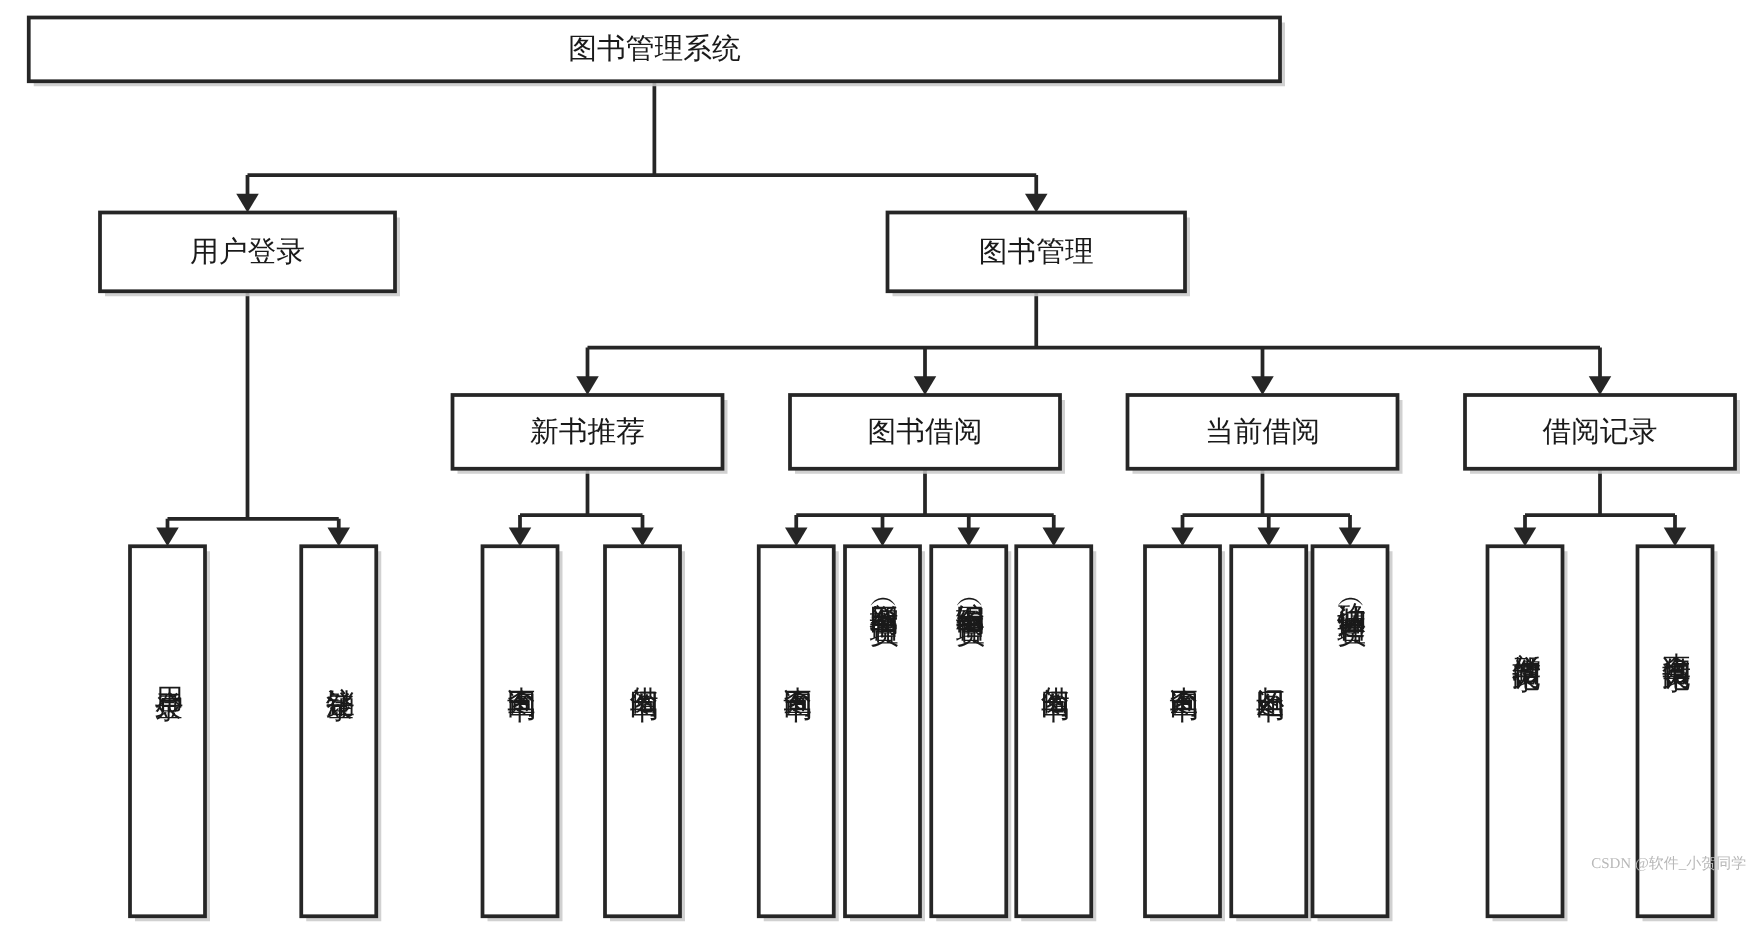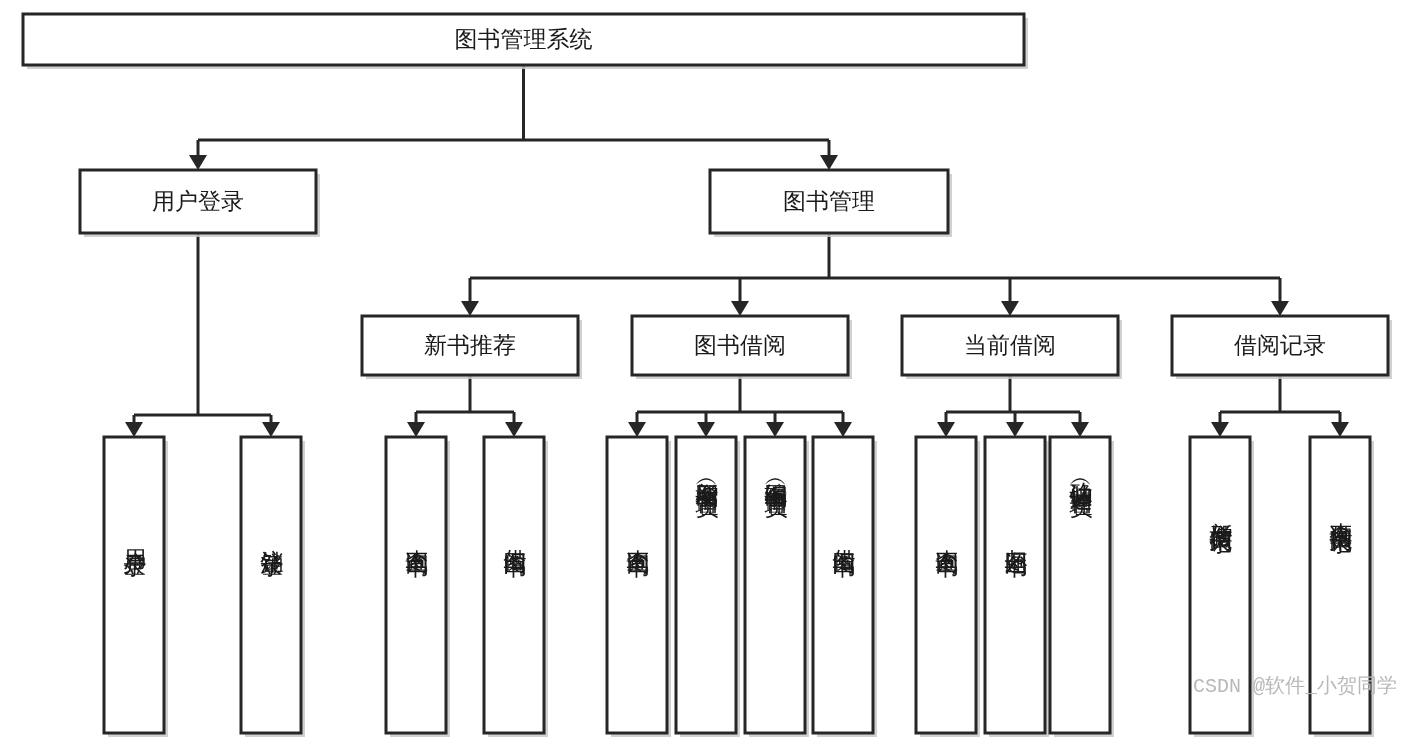--- a/index.html
+++ b/index.html
@@ -58,23 +58,23 @@
     stroke-linecap: butt;
   }
   .arrow-head {
     fill: #262626;
     stroke: none;
   }
   .watermark {
     position: absolute;
     right: 8px;
     bottom: 6px;
-    font-size: 20px;
+    font-size: 12px;
     color: #b8b8b8;
-    font-family: Liberation Mono, monospace;
+    font-family: Liberation Serif, serif;
     white-space: nowrap;
     user-select: none;
   }
 </style>
 </head>
 <body>
 
 <div id="diagram-root">
   <svg class="diagram" viewBox="0 0 1405 747" xmlns="http://www.w3.org/2000/svg">
     <defs>

